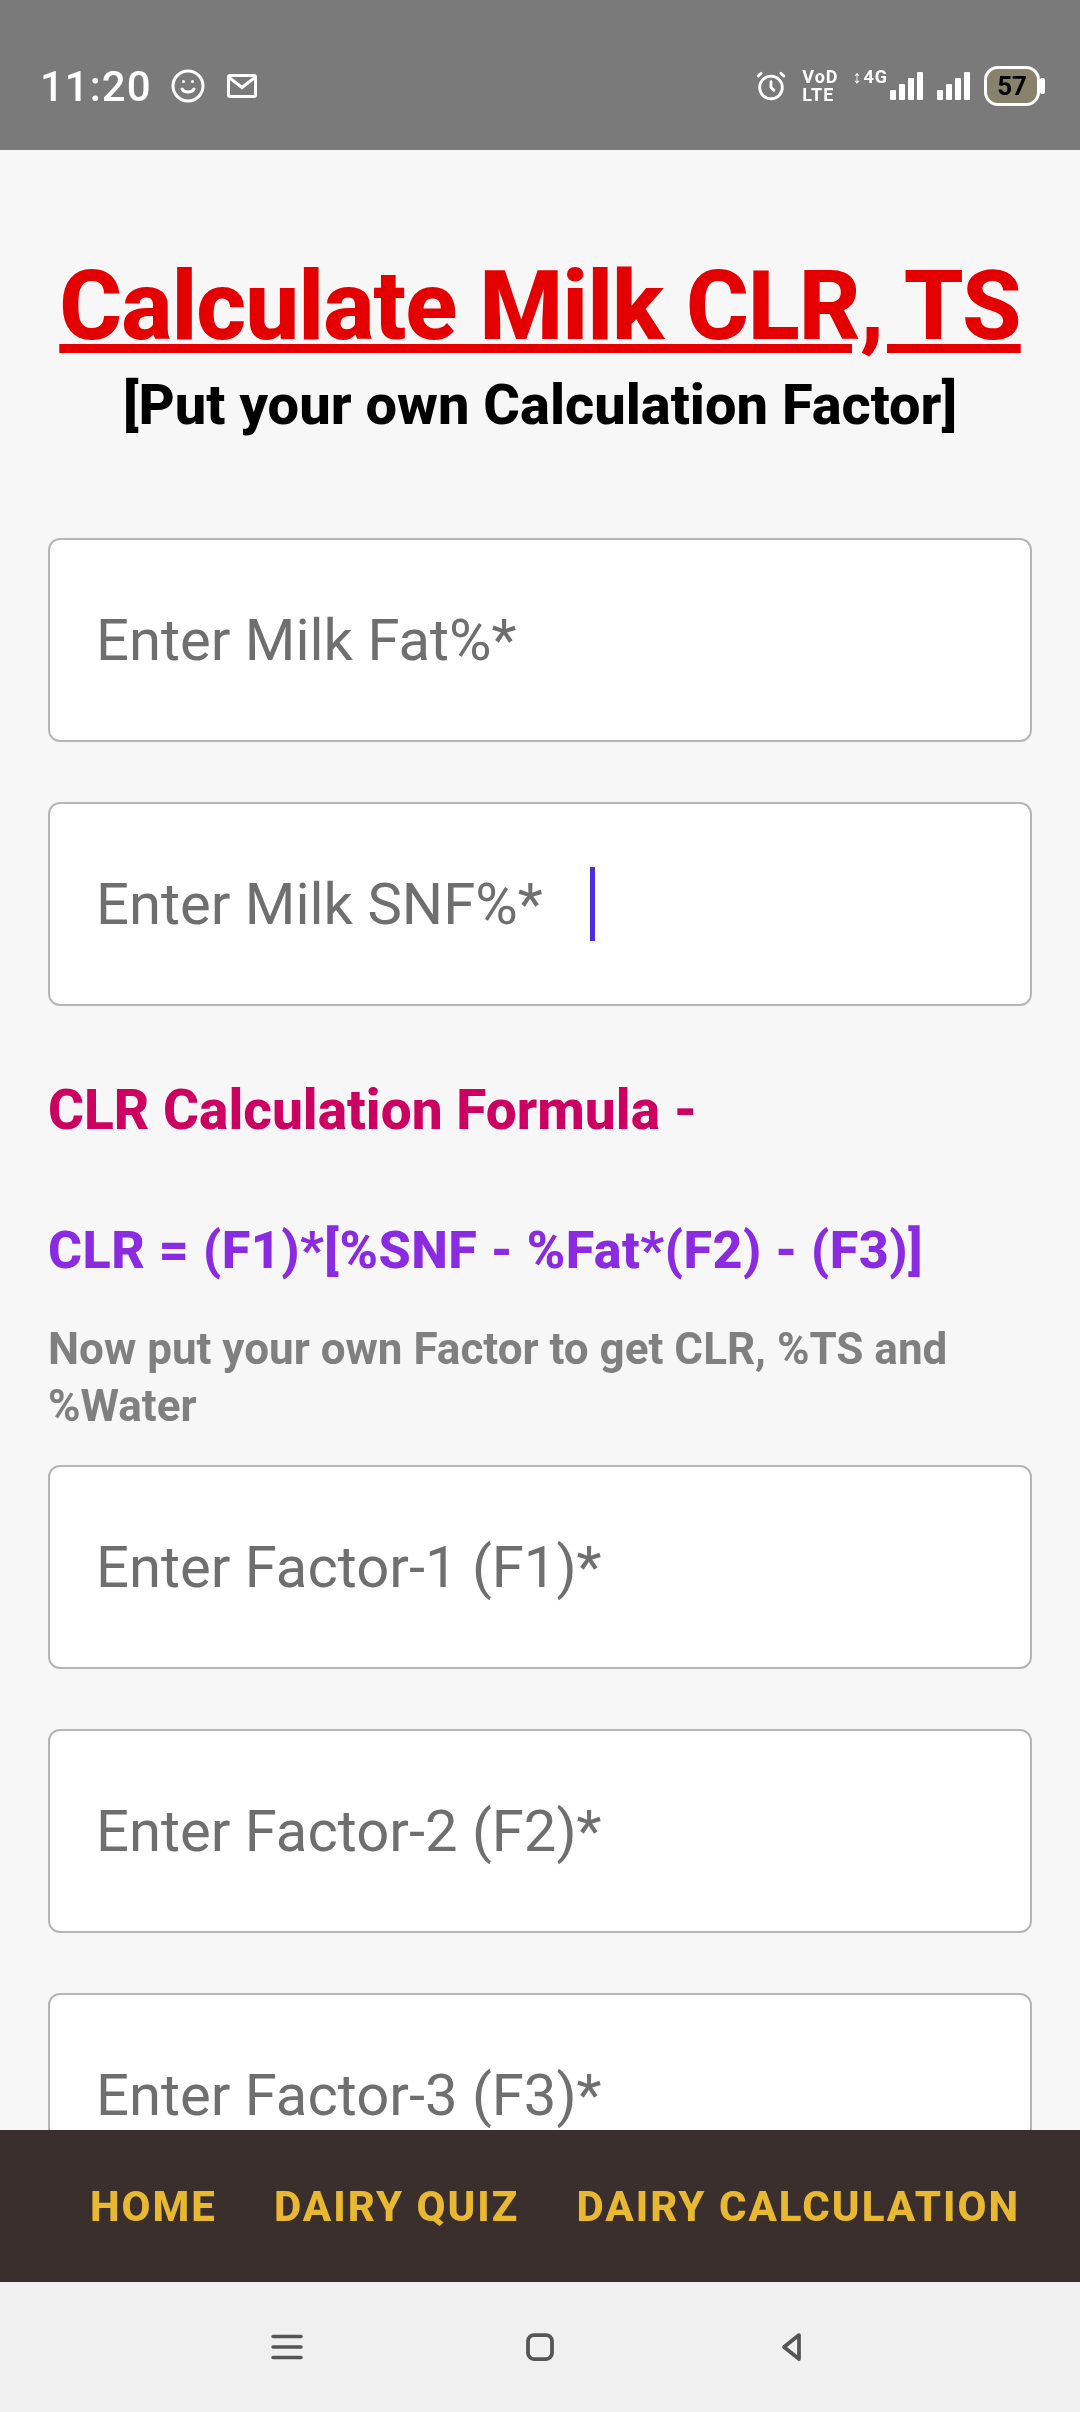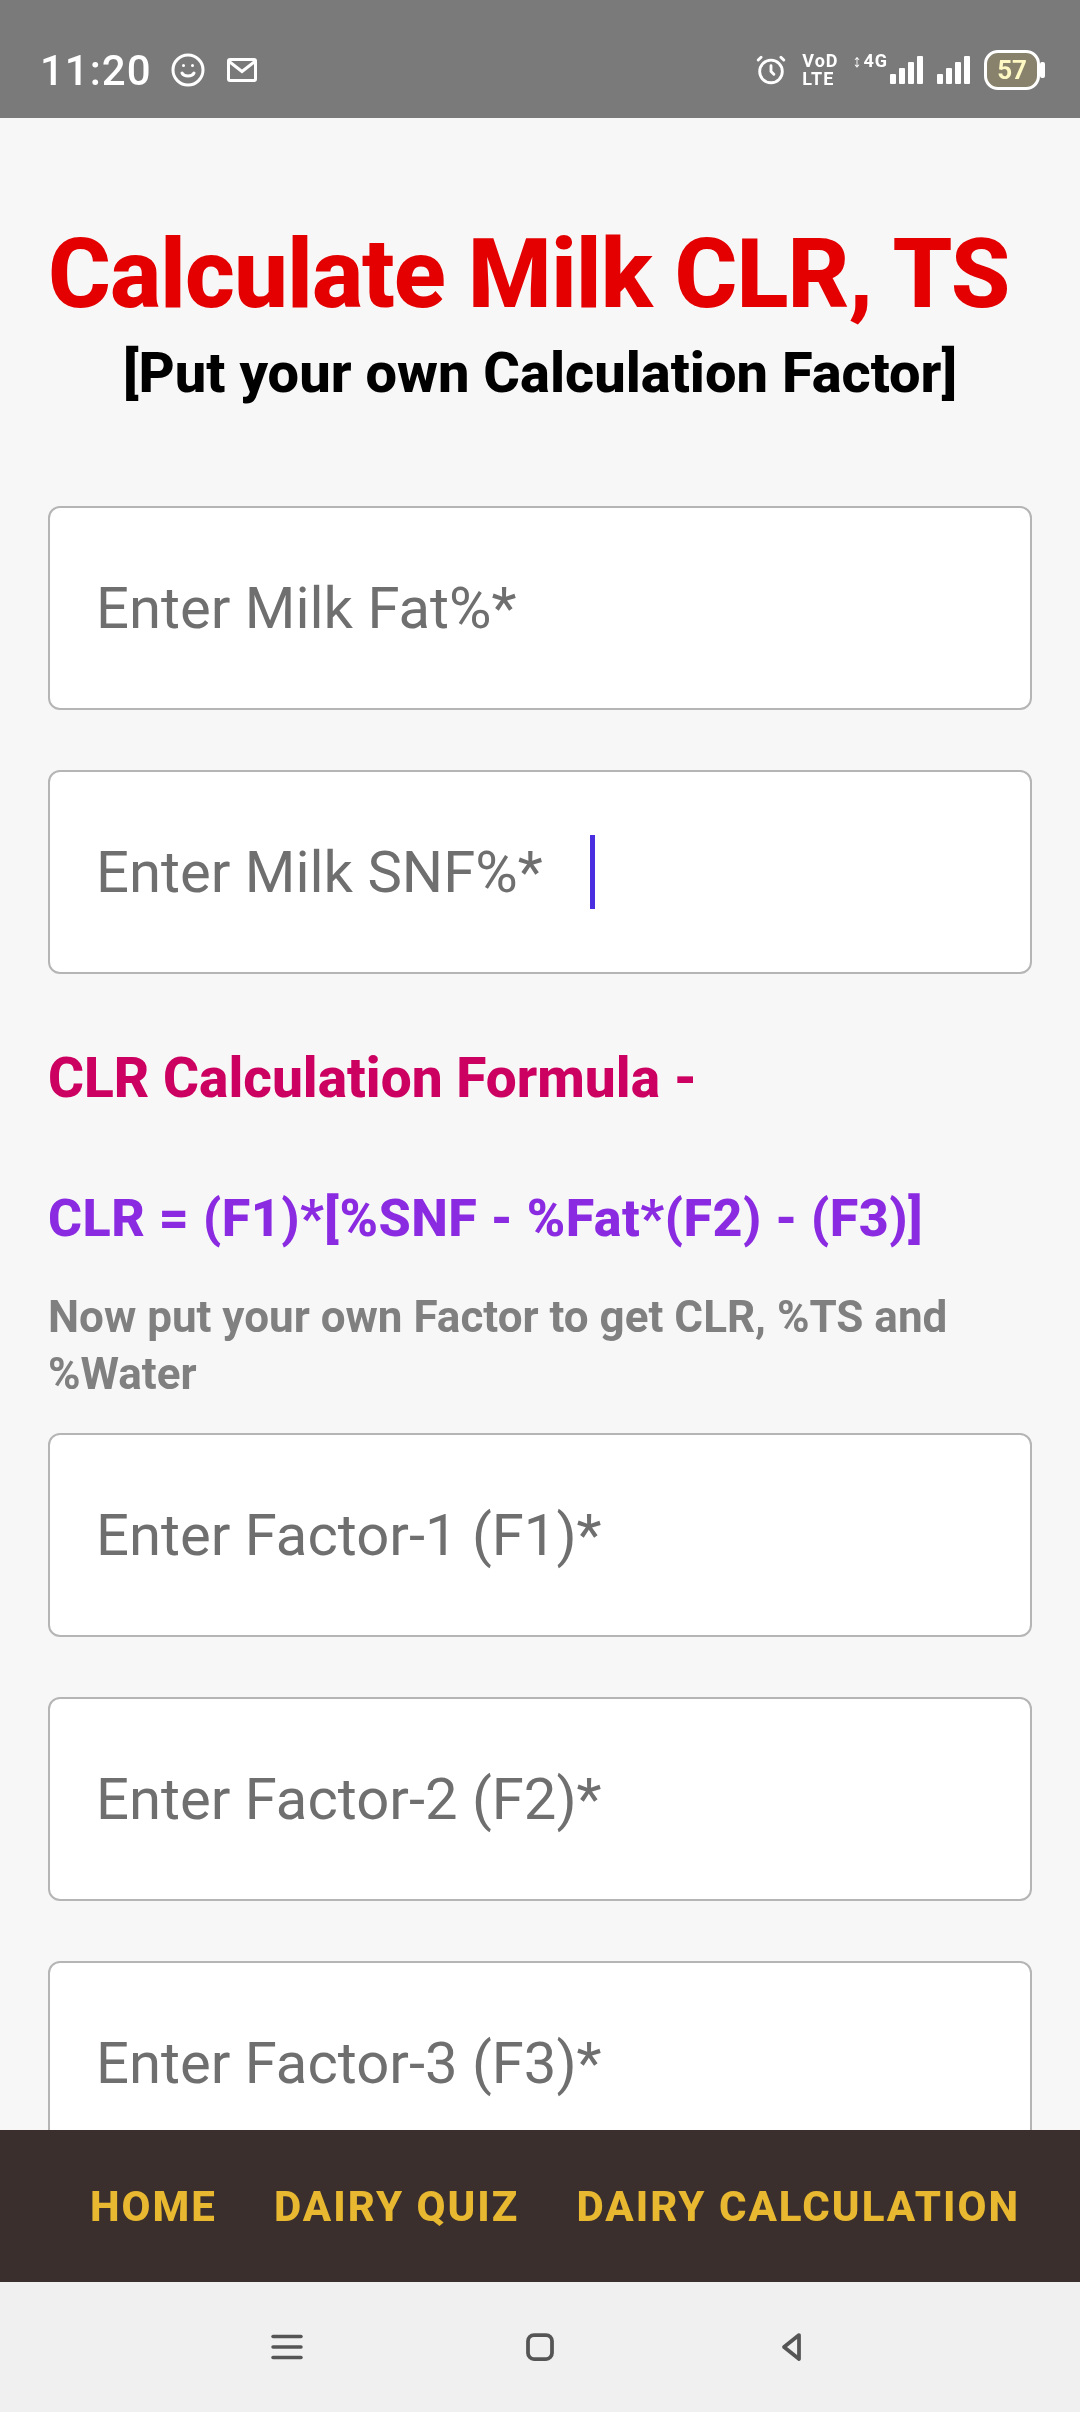--- a/index.html
+++ b/index.html
@@ -1,39 +1,39 @@
 <!DOCTYPE html>
 <html><head>
   <meta charset="utf-8">
   <style>
     * { margin: 0; padding: 0; box-sizing: border-box; }
     html, body { width: 1080px; height: 2412px; overflow: hidden; font-family: -apple-system, BlinkMacSystemFont, "Segoe UI", Roboto, Arial, sans-serif; background: #f0f0f0; }
     
     .screen { width: 1080px; height: 2412px; display: flex; flex-direction: column; background: #fff; position: relative; }
     
     
-    .status-bar { height: 118px; background: #7a7a7a; color: #fff; display: flex; align-items: center; justify-content: space-between; padding: 8px 40px; padding-top: 30px; }
+    .status-bar { height: 150px; background: #7a7a7a; color: #fff; display: flex; align-items: center; justify-content: space-between; padding: 8px 40px; padding-top: 30px; }
     .status-left { display: flex; align-items: center; gap: 18px; }
     .status-time { font-size: 42px; font-weight: 500; letter-spacing: 1px; }
     .status-right { display: flex; align-items: center; gap: 14px; }
     .status-icon { display: inline-flex; align-items: center; justify-content: center; }
-    .battery-pill { border: 3px solid #fff; border-radius: 14px; padding: 2px 10px; font-size: 26px; font-weight: 700; color: #fef9c3; background: rgba(224,176,32,0.15); position: relative; }
+    .battery-pill { border: 3px solid #fff; border-radius: 14px; padding: 2px 10px; font-size: 26px; font-weight: 700; color: #000000; background: rgba(224,176,32,0.15); position: relative; }
     .battery-pill::after { content:""; position:absolute; right:-8px; top:50%; transform:translateY(-50%); width:5px; height:16px; background:#fff; border-radius:2px; }
     .signal-bars { display:inline-flex; align-items:flex-end; gap:3px; }
     .signal-bars span { width:6px; background:#fff; display:block; border-radius:1px; }
     .signal-bars span:nth-child(1){height:10px}
     .signal-bars span:nth-child(2){height:16px}
     .signal-bars span:nth-child(3){height:22px}
     .signal-bars span:nth-child(4){height:28px}
     .tiny-label { font-size:18px; font-weight:700; letter-spacing:1px; line-height:1; }
     
     
     .app-content { flex: 1; background: #f7f7f7; padding: 100px 48px 0 48px; overflow: hidden; }
     
-    .title-main { color: #e40000; font-size: 96px; font-weight: 800; text-align: left; letter-spacing: -1px; }
+    .title-main { color: #e40000; font-size: 96px; font-weight: 800; text-align: center; letter-spacing: -1px; text-decoration: underline; }
     .title-sub { color: #000; font-size: 56px; font-weight: 800; text-align: center; margin-top: 10px; }
     .warning { color: #cc0060; font-size: 38px; font-weight: 800; text-align: center; margin-top: 70px; letter-spacing: 0.5px; }
     
     .input-box { width: 100%; height: 204px; border: 2px solid #b5b5b5; border-radius: 12px; background: #fff; display: flex; align-items: center; padding: 0 46px; margin-top: 60px; position: relative; }
     .input-box.first { margin-top: 100px; }
     .input-placeholder { color: #6f6f6f; font-size: 58px; font-weight: 400; }
     .input-cursor { position: absolute; width: 5px; height: 74px; background: #4a2fe0; left: 540px; top: 50%; transform: translateY(-50%); animation: blink 1s step-start infinite; }
     @keyframes blink { 50% { opacity: 0; } }
     
     .section-label { color: #cc0060; font-size: 55px; font-weight: 800; margin-top: 72px; }

